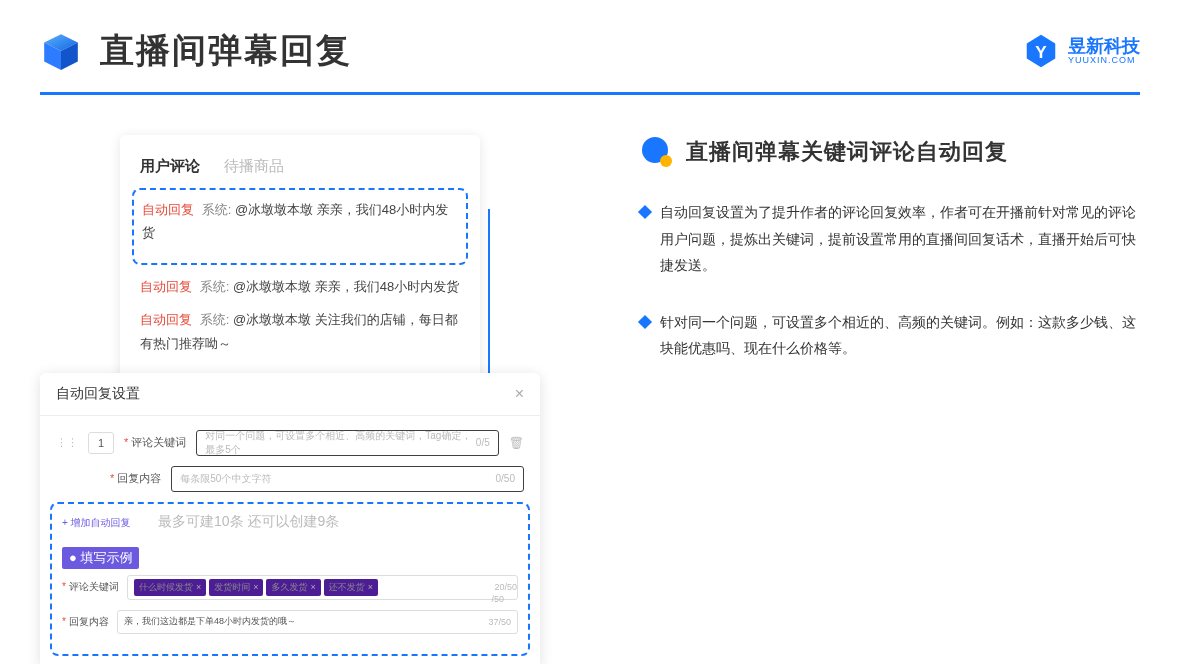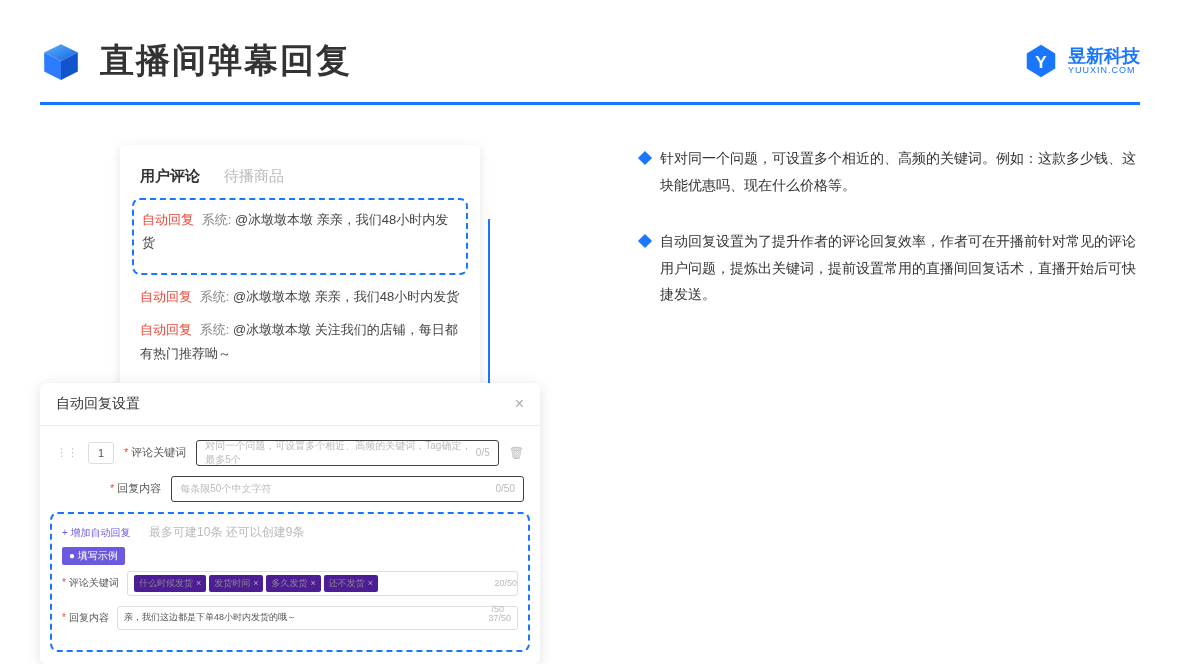--- a/index.html
+++ b/index.html
@@ -1,18 +1,18 @@
 <!DOCTYPE html>
 <html><head>
 <meta charset="utf-8">
 <style>
 * { margin:0; padding:0; box-sizing:border-box; }
 body { width:1180px; height:664px; font-family:"Microsoft YaHei","PingFang SC",sans-serif; background:#fff; position:relative; }
 
-.header { padding:38px 40px 18px 40px; display:flex; align-items:center; justify-content:space-between; }
+.header { padding:28px 40px 18px 40px; display:flex; align-items:center; justify-content:space-between; }
 .h-left { display:flex; align-items:center; gap:18px; }
 .h-icon { width:42px; height:42px; }
 .h-title { font-size:34px; color:#333; font-weight:600; letter-spacing:2px; }
 .h-right { display:flex; align-items:center; gap:8px; }
 .h-logo { width:38px; height:38px; }
 .h-brand { font-size:18px; color:#1976ff; font-weight:600; line-height:1; }
 .h-url { font-size:9px; color:#1976ff; letter-spacing:1px; }
 .rule { height:3px; background:#1976ff; margin:0 40px; }
 
 .content { display:flex; padding:40px 40px 0 40px; gap:80px; }
@@ -38,22 +38,22 @@
 .drag { color:#bbb; }
 .num-box { width:26px; height:22px; border:1px solid #ddd; border-radius:3px; display:flex; align-items:center; justify-content:center; font-size:11px; color:#555; }
 .label { color:#555; }
 .req { color:#e74c3c; margin-right:3px; }
 .input { flex:1; height:26px; border:1px solid #404040; border-radius:3px; padding:0 8px; font-size:10px; color:#bbb; display:flex; align-items:center; justify-content:space-between; }
 .input .count { color:#bbb; font-size:10px; }
 .trash { color:#bbb; font-size:12px; }
 
 .dashed-box { border:2px dashed #1976ff; border-radius:8px; padding:8px 10px 10px 10px; margin:6px -6px 0 -6px; }
 .add-link { font-size:10px; color:#6b5ae0; }
-.hint { font-size:12px; color:#bbb; margin-left:14px; }
-.badge { display:inline-block; background:#6b5ae0; color:#fff; font-size:10px; padding:2px 7px; border-radius:2px; margin-top:6px; margin-bottom:6px; }
+.hint { font-size:14px; color:#bbb; margin-left:23px; }
+.badge { display:inline-block; background:#6b5ae0; color:#fff; font-size:13px; padding:2px 7px; border-radius:2px; margin-top:16px; margin-bottom:6px; }
 .tag-chip { display:inline-flex; align-items:center; background:#4c1d95; color:#888; font-size:9px; padding:2px 5px; border-radius:2px; margin-right:3px; }
 .tag-chip .x { margin-left:3px; color:#aaa; }
 .tags-input { flex:1; border:1px solid #ddd; border-radius:3px; padding:3px 6px; display:flex; align-items:center; flex-wrap:wrap; min-height:24px; position:relative; }
 .tags-input .count { position:absolute; right:0; color:#bbb; font-size:9px;margin-left:22px; }
 .small-input { flex:1; height:24px; border:1px solid #ddd; border-radius:3px; padding:0 6px; font-size:9px; color:#555; display:flex; align-items:center; justify-content:space-between; }
 .small-input .count { color:#bbb; font-size:9px; }
 .float-count { position:absolute; right:36px; top:178px; font-size:9px; color:#bbb; }
 
 
 .r-head { display:flex; align-items:center; gap:12px; margin-bottom:30px; }
@@ -190,22 +190,31 @@
             </div>
           </div>
         </div>
         <span class="float-count">/50</span>
       </div>
     </div>
 
   </div>
 
   <div class="right">
+    <div class="r-head">
+      <div class="r-icon">
+        <svg viewBox="0 0 34 34">
+            <circle cx="15" cy="15" r="13" fill="#1976ff"></circle>
+            <circle cx="26" cy="26" r="6" fill="#ffb400"></circle>
+          </svg>
+      </div>
+      <div class="r-title">直播间弹幕关键词评论自动回复</div>
+    </div>
+    <div class="bullet">
+      <div class="diamond"></div>
+      <div>自动回复设置为了提升作者的评论回复效率，作者可在开播前针对常见的评论用户问题，提炼出关键词，提前设置常用的直播间回复话术，直播开始后可快捷发送。</div>
+    </div>
     <div class="bullet">
       <div class="diamond"></div>
       <div>针对同一个问题，可设置多个相近的、高频的关键词。例如：这款多少钱、这块能优惠吗、现在什么价格等。</div>
     </div>
-    <div class="bullet">
-      <div class="diamond"></div>
-      <div>自动回复设置为了提升作者的评论回复效率，作者可在开播前针对常见的评论用户问题，提炼出关键词，提前设置常用的直播间回复话术，直播开始后可快捷发送。</div>
-    </div>
   </div>
 </div>
 
 </body></html>

